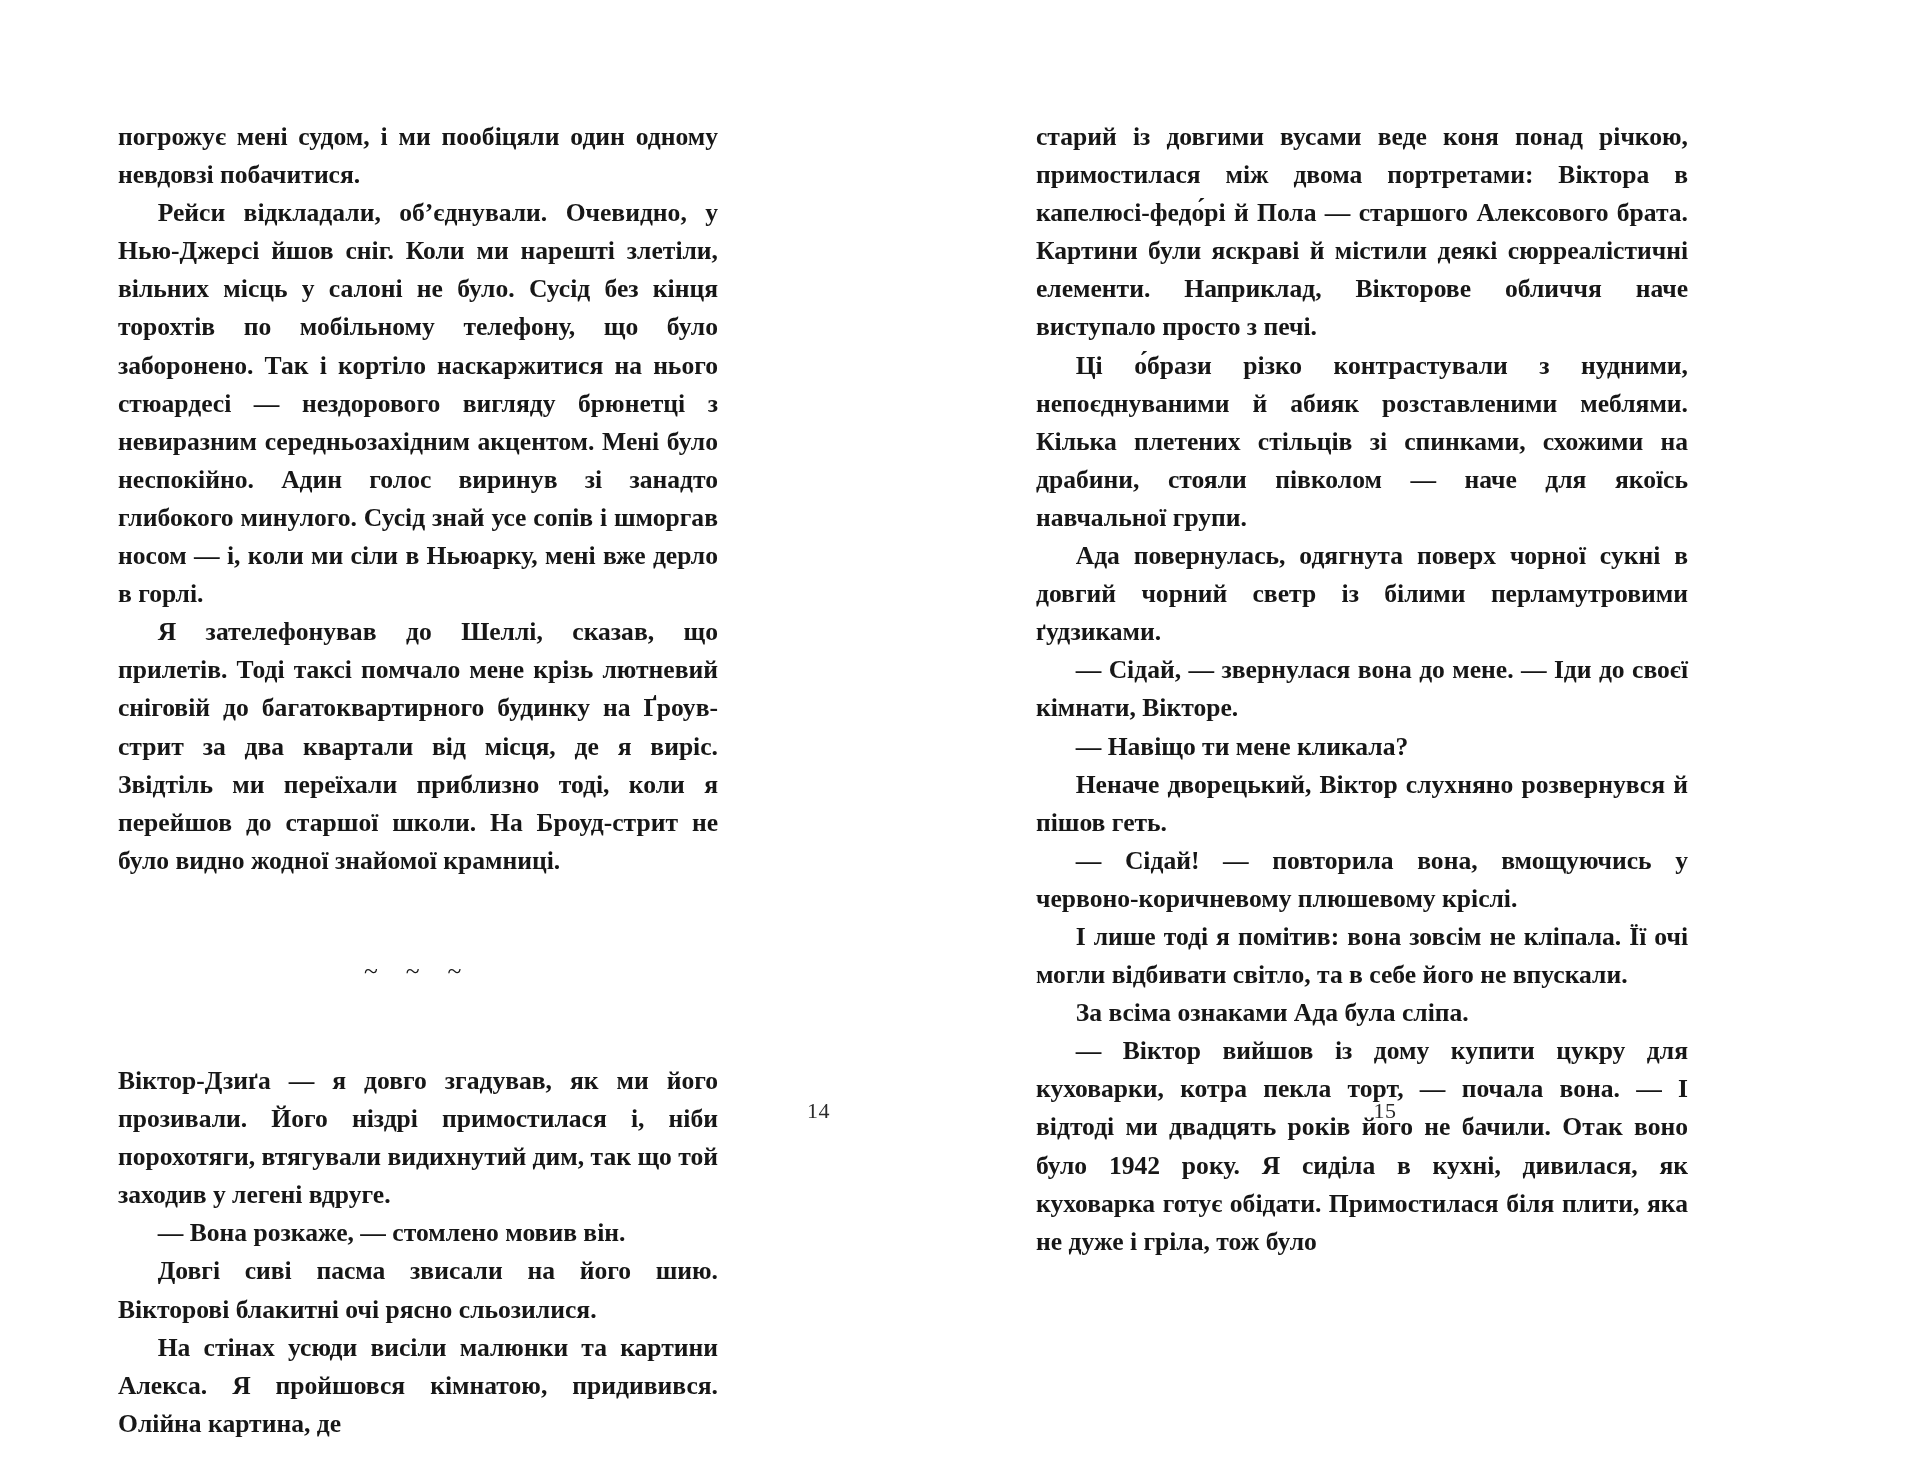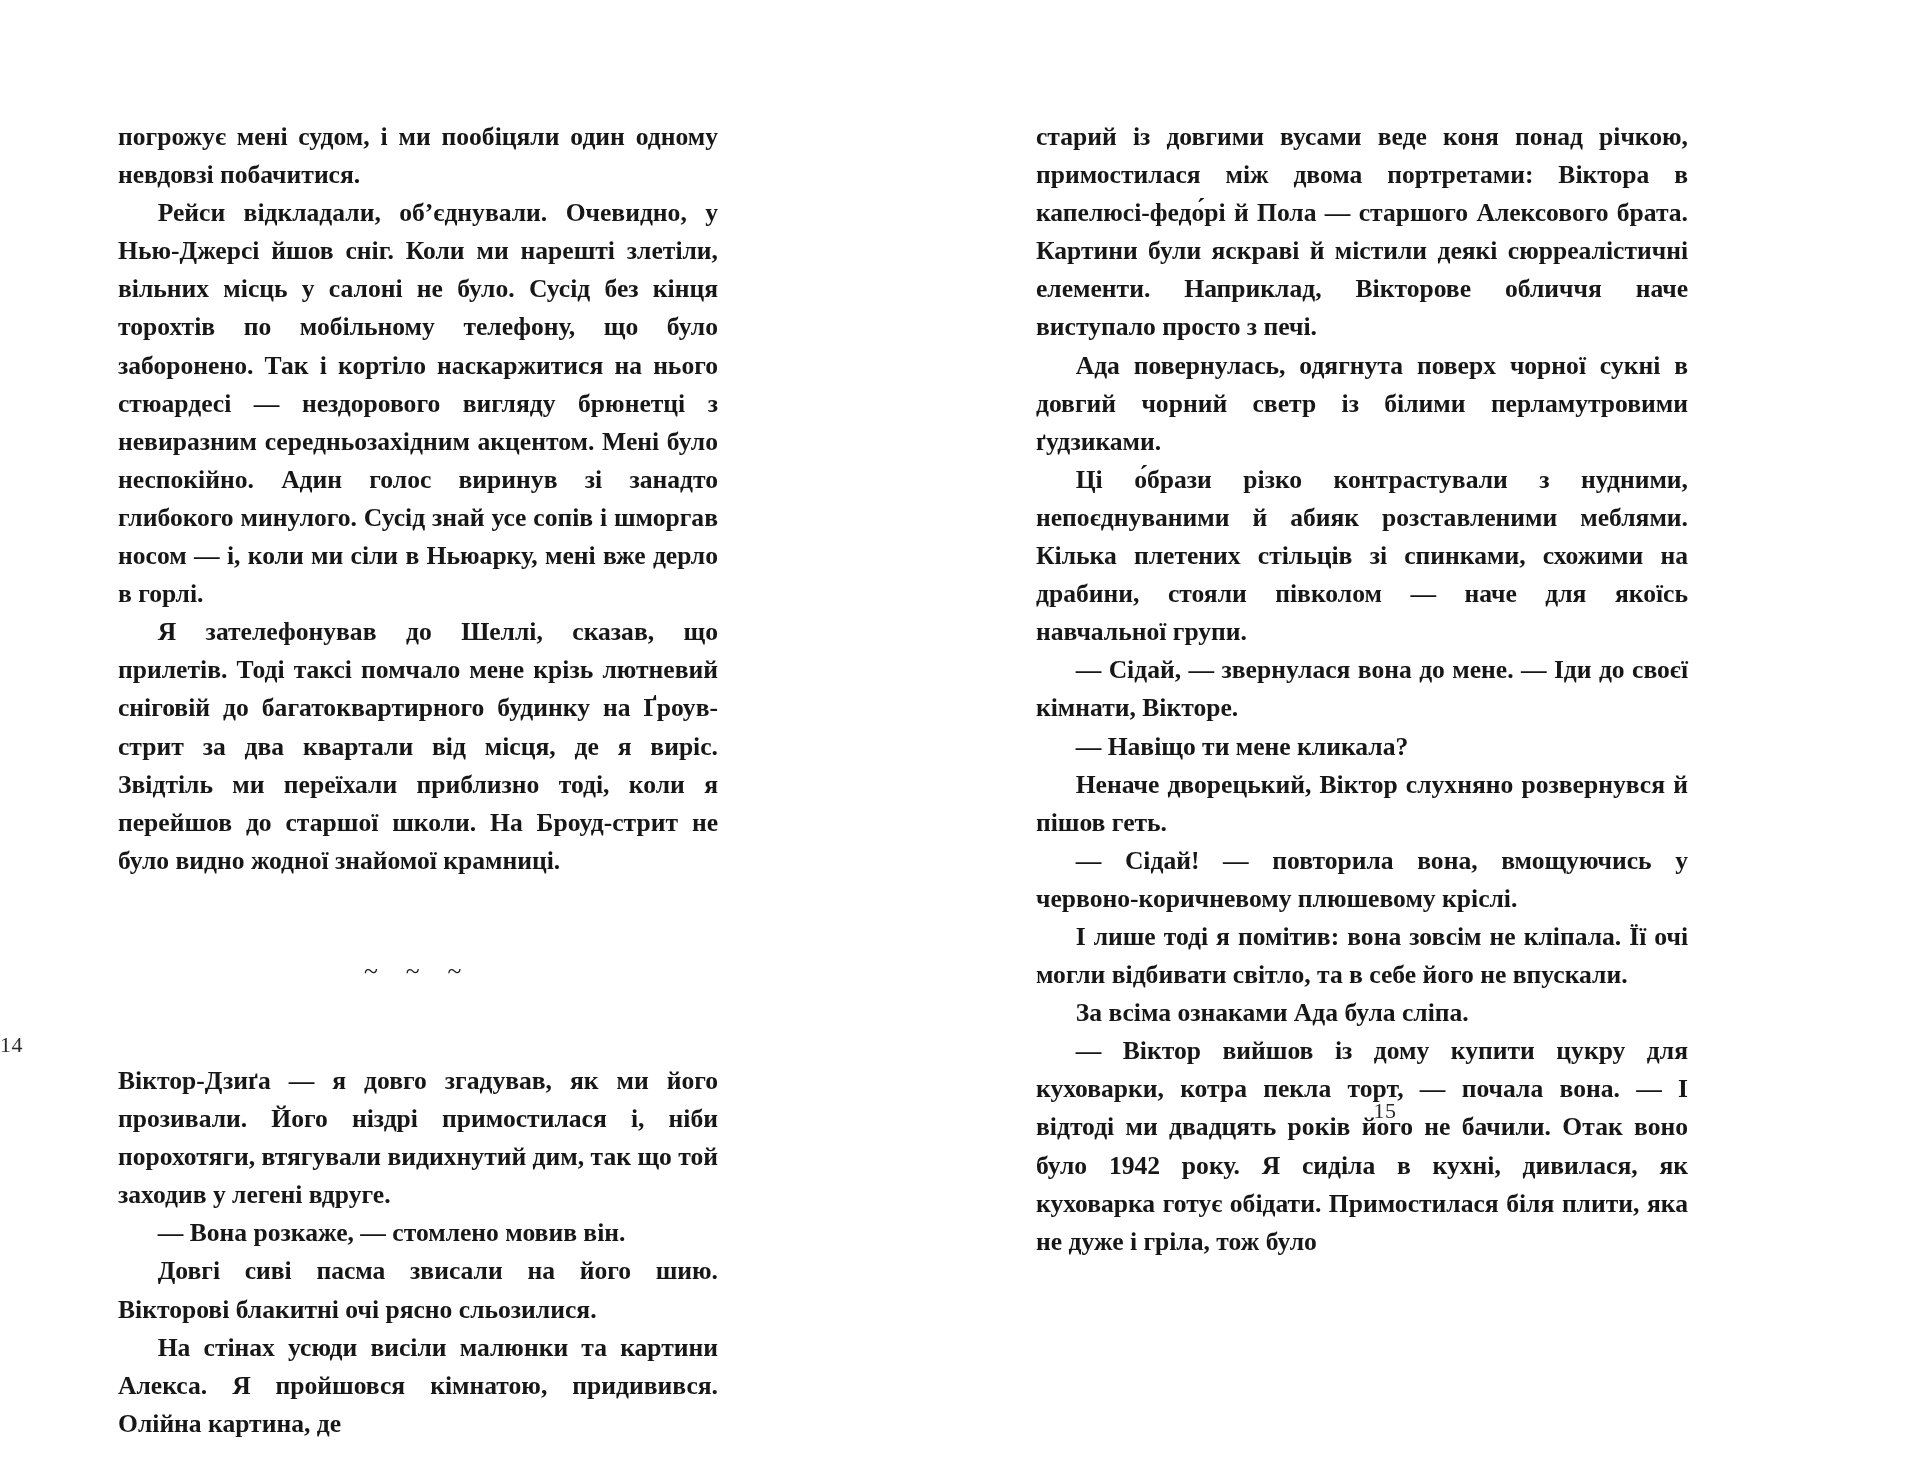--- a/index.html
+++ b/index.html
@@ -67,21 +67,21 @@
   }
 
   .folio {
     position: absolute;
     font-size: 22px;
     line-height: 1;
     color: #2a2a2a;
     letter-spacing: 0.02em;
   }
 
-  .folio-left  { left: 0; width: 830px; text-align: left; top: 1034px; }
+  .folio-left  { left: 0; width: 830px; text-align: right; top: 1100px; }
   .folio-right { left: 970px; width: 830px; text-align: center; top: 1100px; }
 
   
 </style>
 </head>
 <body>
 
 <div class="page-spread">
 
   <div class="columns">
@@ -106,23 +106,23 @@
         <p>На стінах усюди висіли малюнки та картини Алекса. Я пройшовся кімнатою, придивився. Олійна картина, де</p>
 
       </div>
     </div>
 
     <div class="page page-right">
       <div class="text-block">
 
         <p class="no-indent">старий із довгими вусами веде коня понад річкою, примостилася між двома портретами: Віктора в капелюсі-федо́рі й Пола — старшого Алексового брата. Картини були яскраві й містили деякі сюрреалістичні елементи. Наприклад, Вікторове обличчя наче виступало просто з печі.</p>
 
+        <p>Ці о́брази різко контрастували з нудними, непоєднуваними й абияк розставленими меблями. Кілька плетених стільців зі спинками, схожими на драбини, стояли півколом — наче для якоїсь навчальної групи.</p>
+
         <p>Ада повернулась, одягнута поверх чорної сукні в довгий чорний светр із білими перламутровими ґудзиками.</p>
-
-        <p>Ці о́брази різко контрастували з нудними, непоєднуваними й абияк розставленими меблями. Кілька плетених стільців зі спинками, схожими на драбини, стояли півколом — наче для якоїсь навчальної групи.</p>
 
         <p>— Сідай, — звернулася вона до мене. — Іди до своєї кімнати, Вікторе.</p>
 
         <p>— Навіщо ти мене кликала?</p>
 
         <p>Неначе дворецький, Віктор слухняно розвернувся й пішов геть.</p>
 
         <p>— Сідай! — повторила вона, вмощуючись у червоно-коричневому плюшевому кріслі.</p>
 
         <p>І лише тоді я помітив: вона зовсім не кліпала. Її очі могли відбивати світло, та в себе його не впускали.</p>

